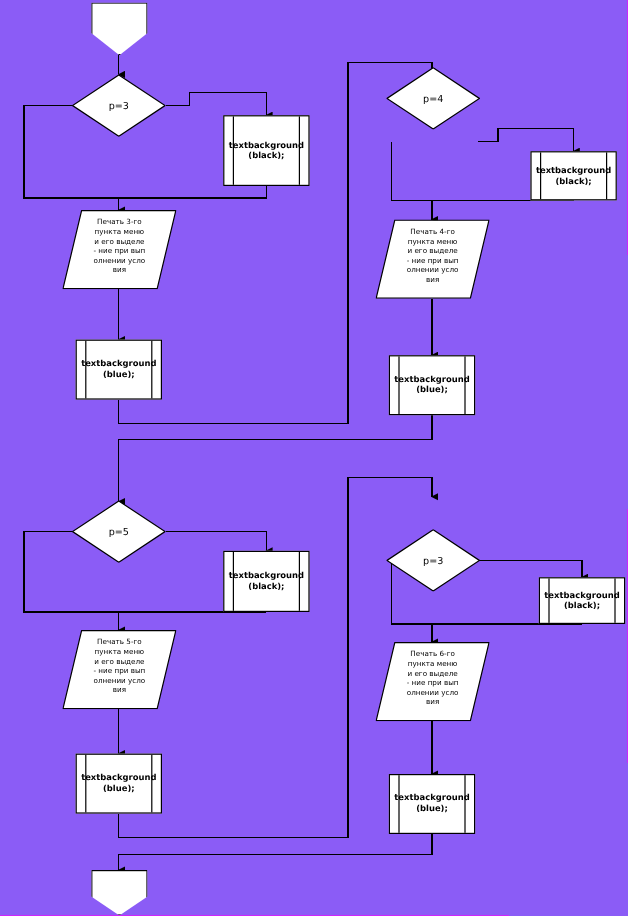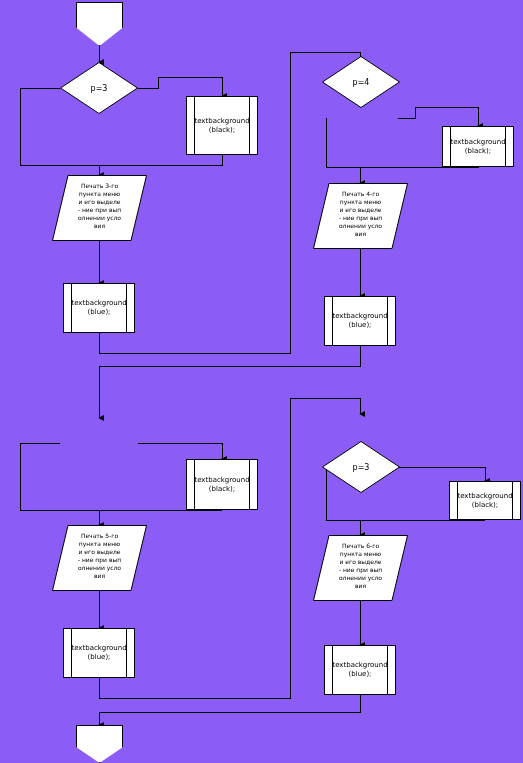--- a/index.html
+++ b/index.html
@@ -54,20 +54,21 @@
     text-align: center;
     white-space: nowrap;
   }
   
   .predef {
     background: #ffffff;
     border: 1px solid #000000;
     display: flex;
     align-items: center;
     justify-content: center;
+    font-weight: bold;
   }
   .predef::before,
   .predef::after {
     content: "";
     position: absolute;
     top: 0;
     bottom: 0;
     width: 0;
     border-left: 1px solid #000000;
   }
@@ -220,20 +221,26 @@
 - ние при вып
 олнении усло
 вия</div>
   </div>
 
   <div class="node predef" style="left:324px; top:296px; width:72px; height:50px;">
     <span class="ptext">textbackground
 (blue);</span>
   </div>
 
+  <div class="node decision" style="left:60px; top:417px; width:78px; height:52px;">
+    <svg width="78" height="52" viewBox="0 0 78 52">
+      <polygon points="39,0.5 77.5,26 39,51.5 0.5,26" fill="#ffffff" stroke="#000000" stroke-width="1"></polygon>
+    </svg>
+    <span class="dlabel">p=5</span>
+  </div>
 
   <div class="node predef" style="left:186px; top:459px; width:72px; height:51px;">
     <span class="ptext">textbackground
 (black);</span>
   </div>
 
   <div class="io" style="left:52px; top:525px; width:95px; height:66px;">
     <svg width="95" height="66" viewBox="0 0 95 66">
       <polygon points="16,0.5 94.5,0.5 79,65.5 0.5,65.5" fill="#ffffff" stroke="#000000" stroke-width="1"></polygon>
     </svg>

